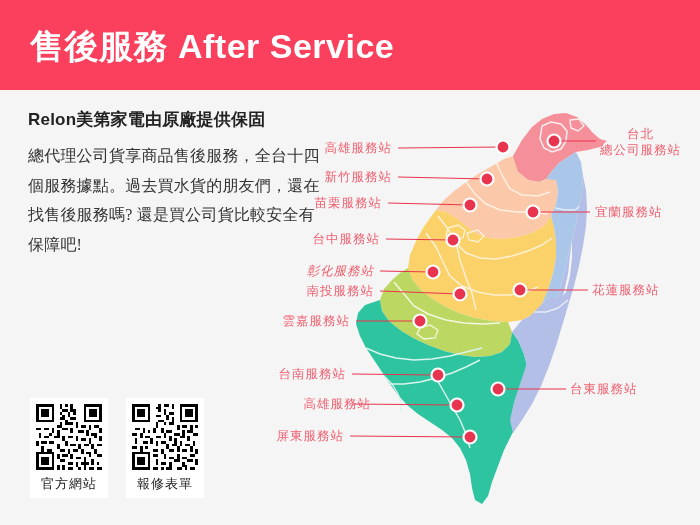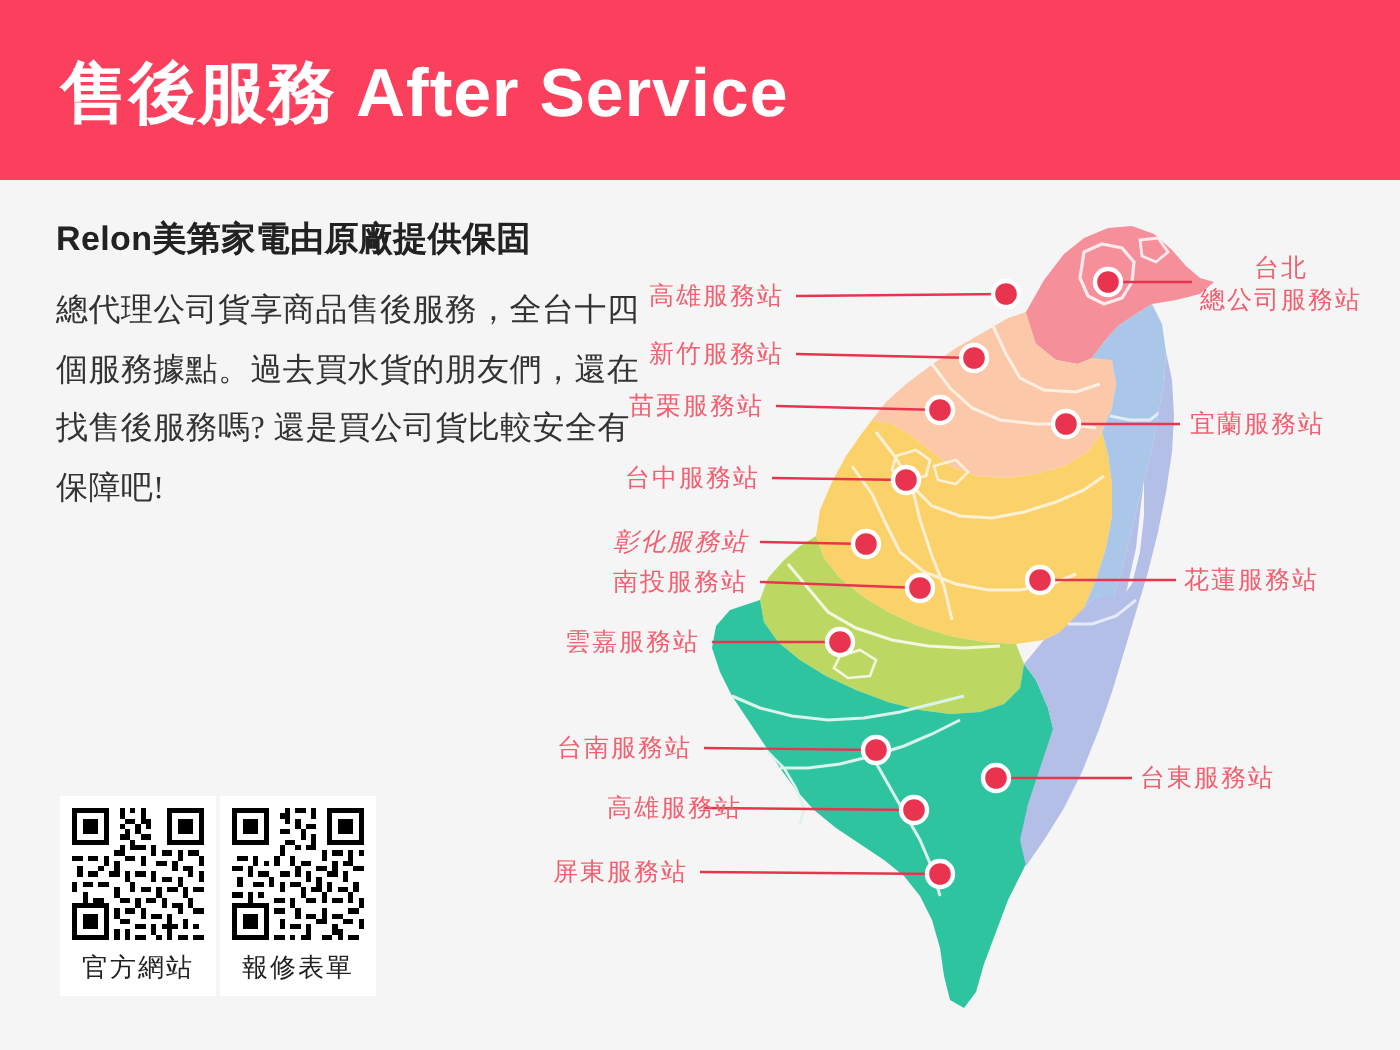--- a/index.html
+++ b/index.html
@@ -38,21 +38,21 @@
   .tri{
     width:0;height:0;margin-right:12px;
     border-left:11px solid transparent;
     border-right:11px solid transparent;
     border-bottom:17px solid #e8344e;
     flex:0 0 auto;
   }
   .bullet-text{font-size:14.5px;color:#222;letter-spacing:0.2px;}
 
   
-  .qrs{position:absolute;left:30px;top:398px;display:flex;gap:2px;}
+  .qrs{position:absolute;left:30px;top:398px;display:flex;gap:18px;}
   .qr-card{
     background:#ffffff;padding:6px 6px 2px 6px;
     display:flex;flex-direction:column;align-items:center;
   }
   .qr-img{width:66px;height:66px;display:block;}
   .qr-label{
     font-size:13px;color:#222;margin-top:5px;margin-bottom:3px;
     letter-spacing:1px;white-space:nowrap;
   }
 

